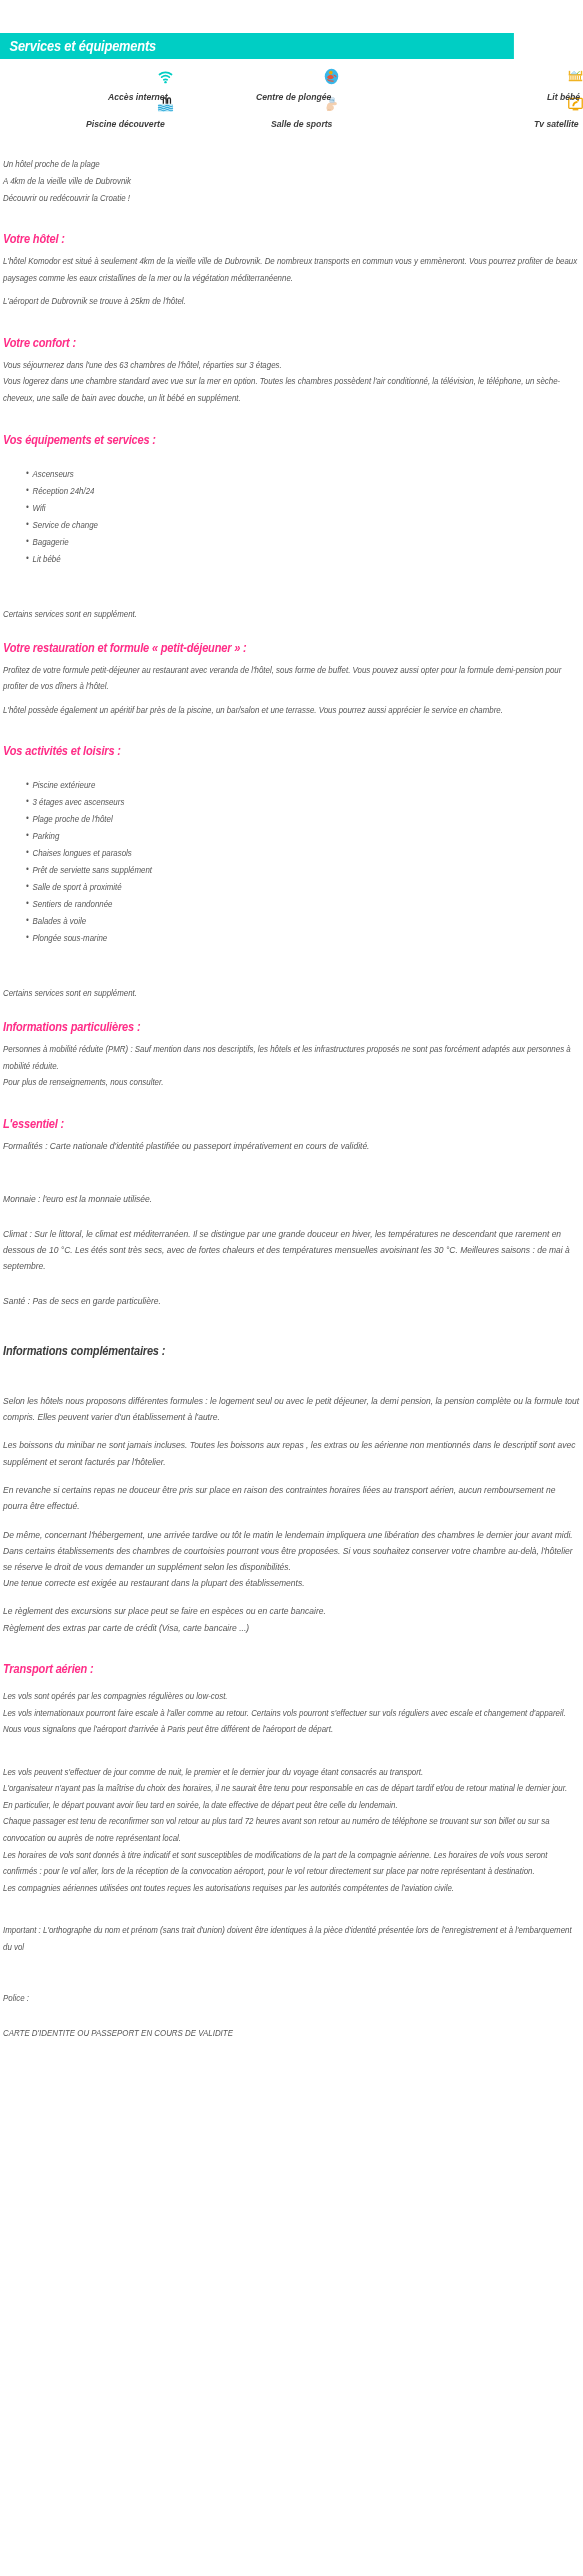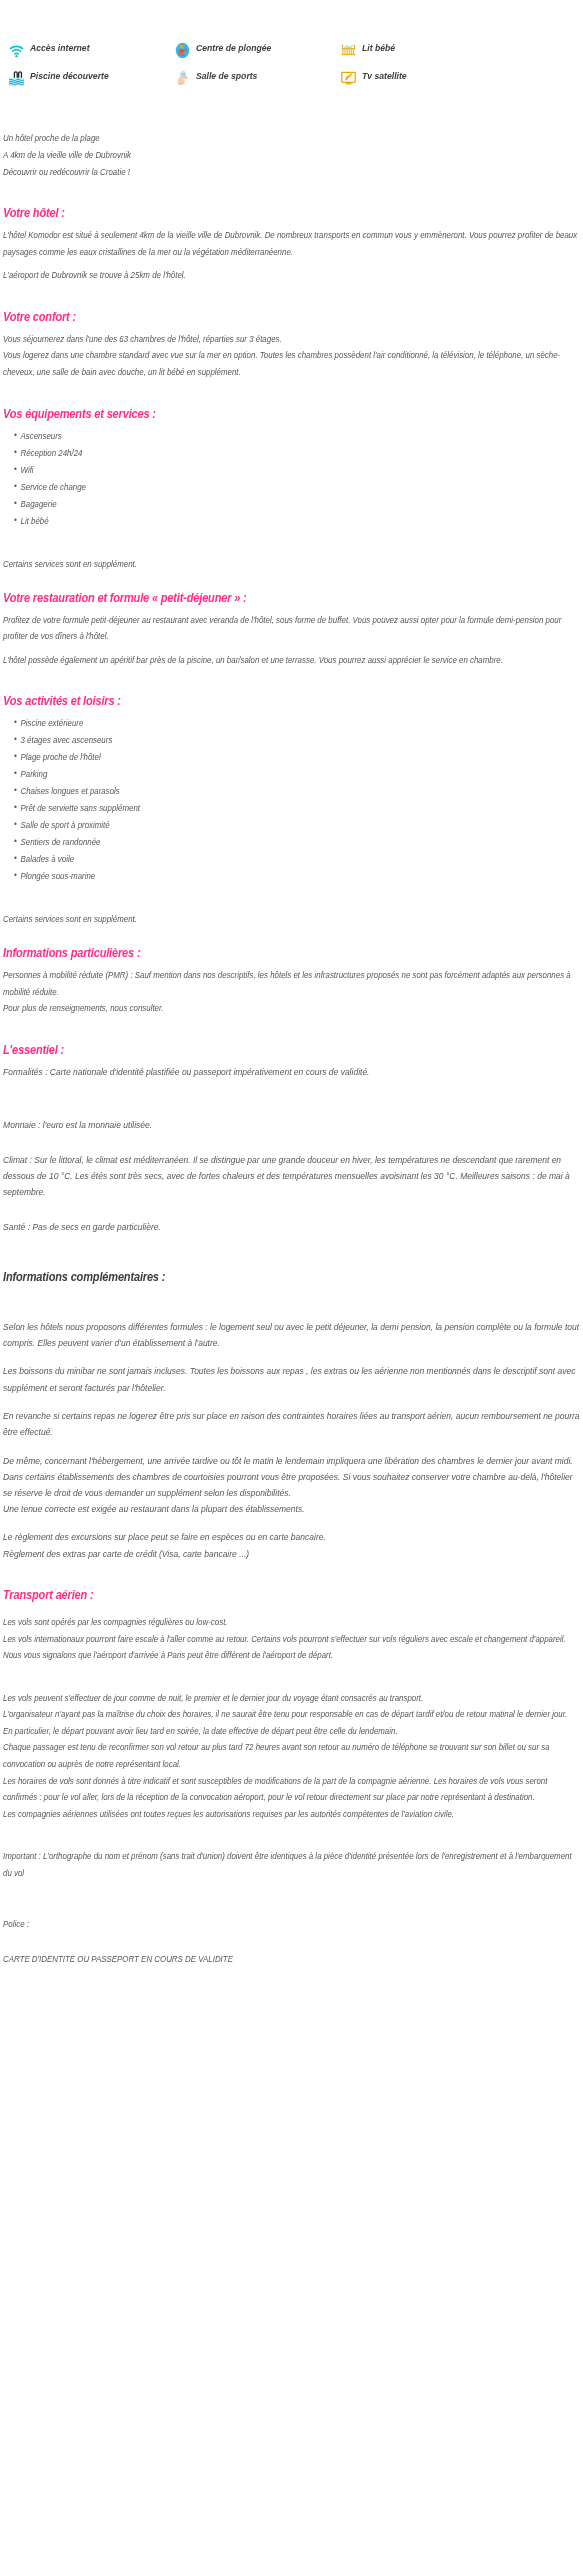--- a/index.html
+++ b/index.html
@@ -44,23 +44,24 @@
 
   
   .amenities {
     display: grid;
     grid-template-columns: 166px 166px 1fr;
     padding: 9.2px 0 0 7.7px;
     row-gap: 4.6px;
   }
   .amenity {
     display: flex;
-    align-items: flex-start;
+    align-items: flex-end;
     gap: 5.4px;
     height: 23px;
+    flex-direction: column;
   }
   .amenity .ico {
     width: 17px;
     height: 17px;
     flex: 0 0 17px;
     display: inline-flex;
     align-items: center;
     justify-content: center;
   }
   .amenity .lbl {
@@ -101,21 +102,21 @@
     width: 107%;
   }
   
   p.para.wide, .lead.wide {
     transform: scaleX(1);
     width: 100%;
     line-height: 1.9;
   }
 
   ul.bul {
-    margin: 0;
+    margin: 12px;
     padding: 0 0 0 10.8px;
     list-style: none;
   }
   ul.bul li {
     font-size: 8.5px;
     font-style: italic;
     line-height: 2.0;
     color: #575757;
     position: relative;
     padding-left: 7px;
@@ -138,20 +139,23 @@
   .gap-l  { height: 26px; }
   .gap-xl { height: 35px; }
 </style>
 </head>
 <body>
 
 <div class="page">
 
   <div class="spacer-top"></div>
 
+  <div class="banner-wrap">
+    <div class="banner">Services et équipements</div>
+  </div>
 
   <div class="amenities">
 
     <div class="amenity">
       <span class="ico">
         <svg width="17" height="17" viewBox="0 0 24 24">
           <g fill="none" stroke="#00cec4" stroke-width="2.4" stroke-linecap="round">
             <path d="M3.5 9.2 A13 13 0 0 1 20.5 9.2"></path>
             <path d="M6.6 13 A8.6 8.6 0 0 1 17.4 13"></path>
             <path d="M9.7 16.7 A4.2 4.2 0 0 1 14.3 16.7"></path>
@@ -331,21 +335,21 @@
     <div class="gap-xl"></div>
 
     <h2 class="sec dark">Informations complémentaires :</h2>
 
     <div class="gap-xl"></div>
 
     <p class="para wide">Selon les hôtels nous proposons différentes formules : le logement seul ou avec le petit déjeuner, la demi pension, la pension complète ou la formule tout compris. Elles peuvent varier d'un établissement à l'autre.</p>
     <div class="gap-s"></div>
     <p class="para wide">Les boissons du minibar ne sont jamais incluses. Toutes les boissons aux repas , les extras ou les aérienne non mentionnés dans le descriptif sont avec supplément et seront facturés par l'hôtelier.</p>
     <div class="gap-s"></div>
-    <p class="para wide">En revanche si certains repas ne logerez être pris sur place en raison des contraintes horaires liées au transport aérien, aucun remboursement ne pourra être effectué.</p>
+    <p class="para wide">En revanche si certains repas ne douceur être pris sur place en raison des contraintes horaires liées au transport aérien, aucun remboursement ne pourra être effectué.</p>
     <div class="gap-s"></div>
     <p class="para wide">De même, concernant l'hébergement, une arrivée tardive ou tôt le matin le lendemain impliquera une libération des chambres le dernier jour avant midi. Dans certains établissements des chambres de courtoisies pourront vous être proposées. Si vous souhaitez conserver votre chambre au-delà, l'hôtelier se réserve le droit de vous demander un supplément selon les disponibilités.</p>
     <p class="para wide">Une tenue correcte est exigée au restaurant dans la plupart des établissements.</p>
     <div class="gap-s"></div>
     <p class="para wide">Le règlement des excursions sur place peut se faire en espèces ou en carte bancaire.</p>
     <p class="para wide">Règlement des extras par carte de crédit (Visa, carte bancaire ...)</p>
 
     <div class="gap-l"></div>
 
     <h2 class="sec">Transport aérien :</h2>

